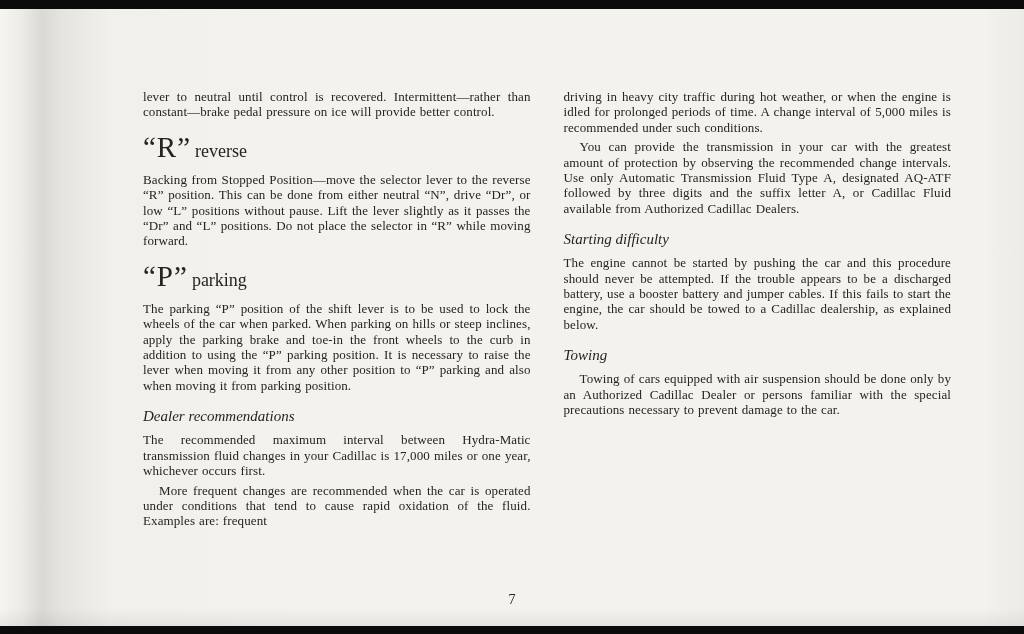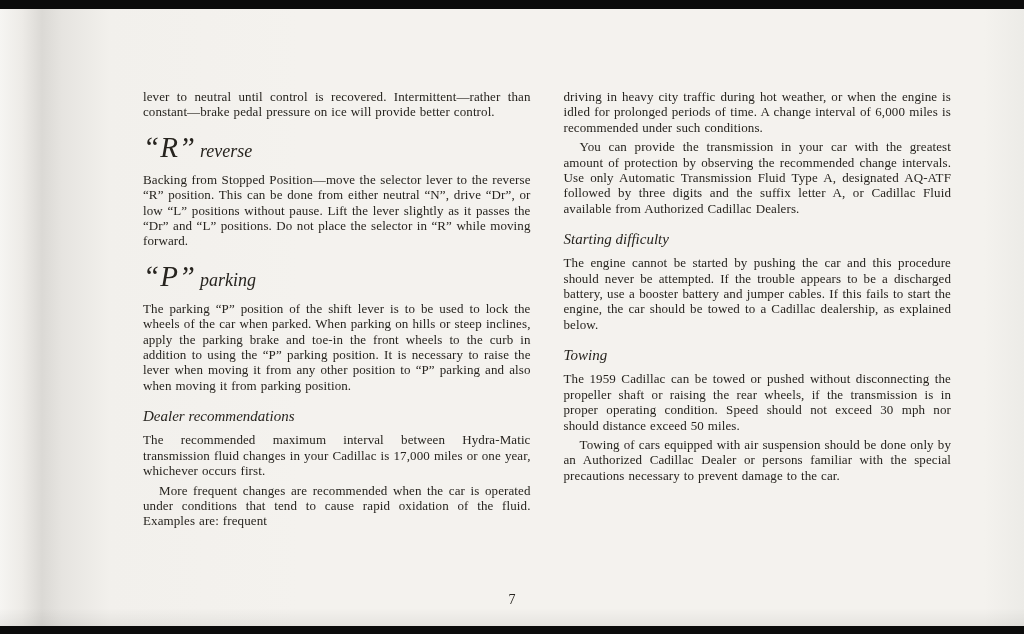--- a/index.html
+++ b/index.html
@@ -64,21 +64,20 @@
     line-height: 15.4px;
     text-align: justify;
     letter-spacing: 0.1px;
     word-spacing: 0.6px;
   }
   p.body.indent { text-indent: 16px; }
   p.body + p.body { margin-top: 4px; }
   .heading-big {
     margin: 13px 0 7px 0;
     font-weight: normal;
-    font-style: italic;
     line-height: 28px;
     color: #27241f;
   }
   .heading-big .big-letter {
     font-size: 29px;
     letter-spacing: 1px;
   }
   .heading-big .h-word {
     font-size: 18px;
     margin-left: 4px;
@@ -121,28 +120,27 @@
           <span class="big-letter">“P”</span><span class="h-word">parking</span>
         </h2>
         <p class="body">The parking “P” position of the shift lever is to be used to lock the wheels of the car when parked. When parking on hills or steep inclines, apply the parking brake and toe-in the front wheels to the curb in addition to using the “P” parking position. It is necessary to raise the lever when moving it from any other position to “P” parking and also when moving it from parking position.</p>
 
         <h3 class="heading-small">Dealer recommendations</h3>
         <p class="body">The recommended maximum interval between Hydra-Matic transmission fluid changes in your Cadillac is 17,000 miles or one year, whichever occurs first.</p>
         <p class="body indent">More frequent changes are recommended when the car is operated under conditions that tend to cause rapid oxidation of the fluid. Examples are: frequent</p>
       </div>
 
       <div class="col">
-        <p class="body">driving in heavy city traffic during hot weather, or when the engine is idled for prolonged periods of time. A change interval of 6,000 miles is recommended under such conditions.</p>
+        <p class="body">driving in heavy city traffic during hot weather, or when the engine is idled for prolonged periods of time. A change interval of 5,000 miles is recommended under such conditions.</p>
         <p class="body indent">You can provide the transmission in your car with the greatest amount of protection by observing the recommended change intervals. Use only Automatic Transmission Fluid Type A, designated AQ-ATF followed by three digits and the suffix letter A, or Cadillac Fluid available from Authorized Cadillac Dealers.</p>
 
         <h3 class="heading-small">Starting difficulty</h3>
         <p class="body">The engine cannot be started by pushing the car and this procedure should never be attempted. If the trouble appears to be a discharged battery, use a booster battery and jumper cables. If this fails to start the engine, the car should be towed to a Cadillac dealership, as explained below.</p>
 
         <h3 class="heading-small">Towing</h3>
-        <p class="body">The 1959 Cadillac can be towed or pushed without disconnecting the propeller shaft or raising the rear wheels, if the transmission is in proper operating condition. Speed should not exceed 30 mph nor should distance exceed 50 miles.</p>
         <p class="body indent">Towing of cars equipped with air suspension should be done only by an Authorized Cadillac Dealer or persons familiar with the special precautions necessary to prevent damage to the car.</p>
       </div>
 
     </div>
 
     <div class="page-number">7</div>
   </div>
 
   <div class="bar bottom"></div>
 </div>

